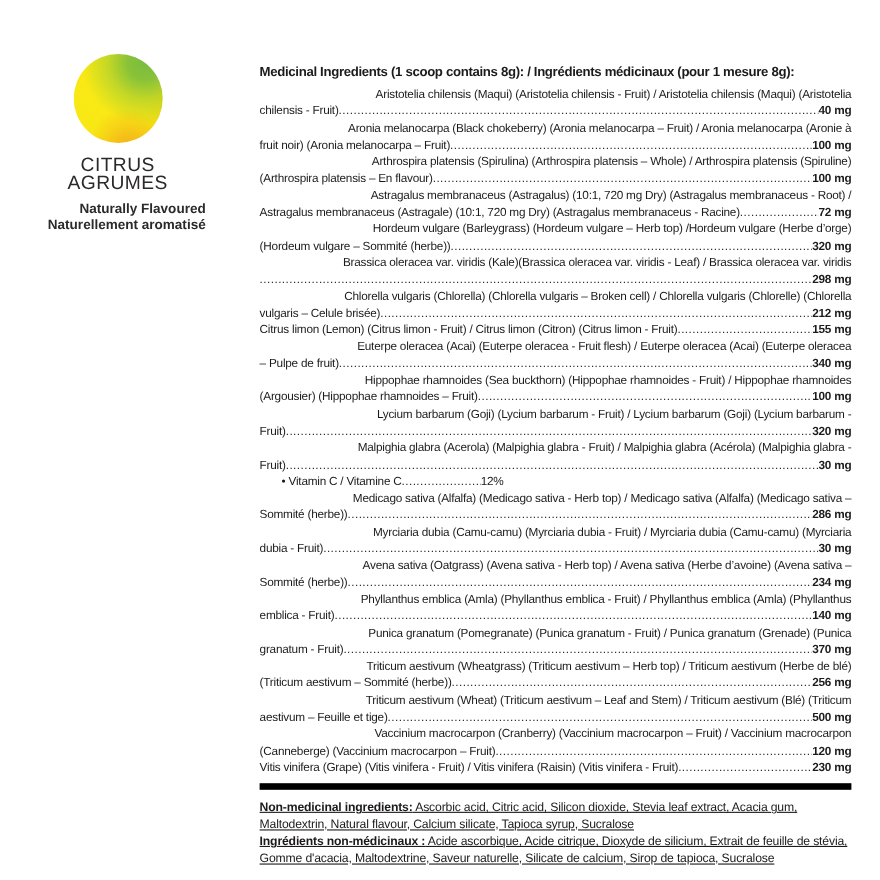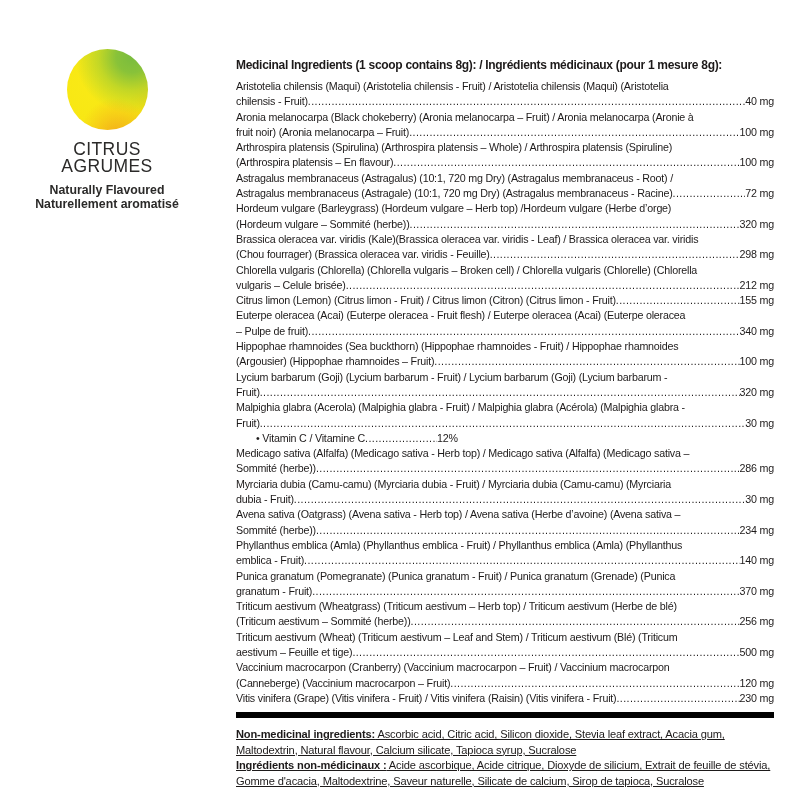--- a/index.html
+++ b/index.html
@@ -12,40 +12,40 @@
   
   .brand{position:absolute;left:27px;top:49px;width:160px;text-align:center;}
   .brand-circle{
     width:81px;height:81px;border-radius:50%;margin:0 auto;
     background:
       radial-gradient(circle at 60% 104%, rgba(243,146,30,0.60) 0%, rgba(243,146,30,0.0) 36%),
       radial-gradient(circle at 80% 10%, rgba(122,188,62,1) 0%, rgba(127,191,60,0.92) 16%, rgba(150,201,52,0.55) 34%, rgba(190,215,40,0.0) 58%),
       radial-gradient(circle at 34% 42%, #f9ea16 0%, #f8e714 55%, #f3dc11 84%, #eed20f 100%);
   }
   .brand-name{margin-top:11px;font-size:17.5px;line-height:16.5px;letter-spacing:0.4px;color:#2b2a29;text-align:center;}
-  .brand-tagline{margin-top:9px;font-size:12.3px;font-weight:bold;line-height:14px;color:#2b2a29;}
+  .brand-tagline{margin-top:9px;font-size:12.3px;font-weight:bold;line-height:14px;color:#2b2a29;text-align:right;}
 
   
   .panel{position:absolute;left:236px;top:33px;width:538px;margin-top:25px;}
   .panel-title{
     font-weight:bold;font-size:12px;letter-spacing:-0.3px;white-space:nowrap;
     margin:0 0 7px 0;color:#1d1a1a;
   }
   .entry .line{
-    font-size:10.7px;line-height:15.3px;letter-spacing:-0.2px;white-space:nowrap;color:#1d1a1a;
+    font-size:10.7px;line-height:15.3px;letter-spacing:-0.2px;white-space:nowrap;color:#1d1a1a;text-align:right;
   }
   .line.last{display:flex;}
   .line.last > span{display:block;}
   .line.last .t{flex:0 0 auto;}
   .dots{flex:1 1 auto;overflow:hidden;min-width:6px;}
   .dots::after{
     content:"....................................................................................................................................................................................................";
     letter-spacing:0.4px;
   }
-  .amt{flex:0 0 auto;font-weight:normal;}
+  .amt{flex:0 0 auto;font-weight:bold;}
   .entry.sub .line.last{padding-left:20px;}
   .entry.sub .dots{flex:0 0 auto;width:72px;}
   .entry.sub .amt{font-weight:normal;}
 
   .divider{height:6px;background:#000;margin-top:6px;}
   .nonmed{margin-top:9px;font-size:11.1px;line-height:15.5px;letter-spacing:-0.15px;color:#1d1a1a;text-decoration:underline;}
   .nonmed .lbl{font-weight:bold;}
 </style>
 </head>
 <body>
@@ -104,21 +104,20 @@
           <div class="line">Hordeum vulgare (Barleygrass) (Hordeum vulgare – Herb top) /Hordeum vulgare (Herbe d’orge)</div>
           <div class="line last">
             <span class="t">(Hordeum vulgare – Sommité (herbe))</span>
             <span class="dots"></span>
             <span class="amt">320 mg</span>
           </div>
         </div>
         <div class="entry">
           <div class="line">Brassica oleracea var. viridis (Kale)(Brassica oleracea var. viridis - Leaf) / Brassica oleracea var. viridis</div>
           <div class="line last">
-            <span class="t">(Chou fourrager) (Brassica oleracea var. viridis - Feuille)</span>
             <span class="dots"></span>
             <span class="amt">298 mg</span>
           </div>
         </div>
         <div class="entry">
           <div class="line">Chlorella vulgaris (Chlorella) (Chlorella vulgaris – Broken cell) / Chlorella vulgaris (Chlorelle) (Chlorella</div>
           <div class="line last">
             <span class="t">vulgaris – Celule brisée)</span>
             <span class="dots"></span>
             <span class="amt">212 mg</span>

